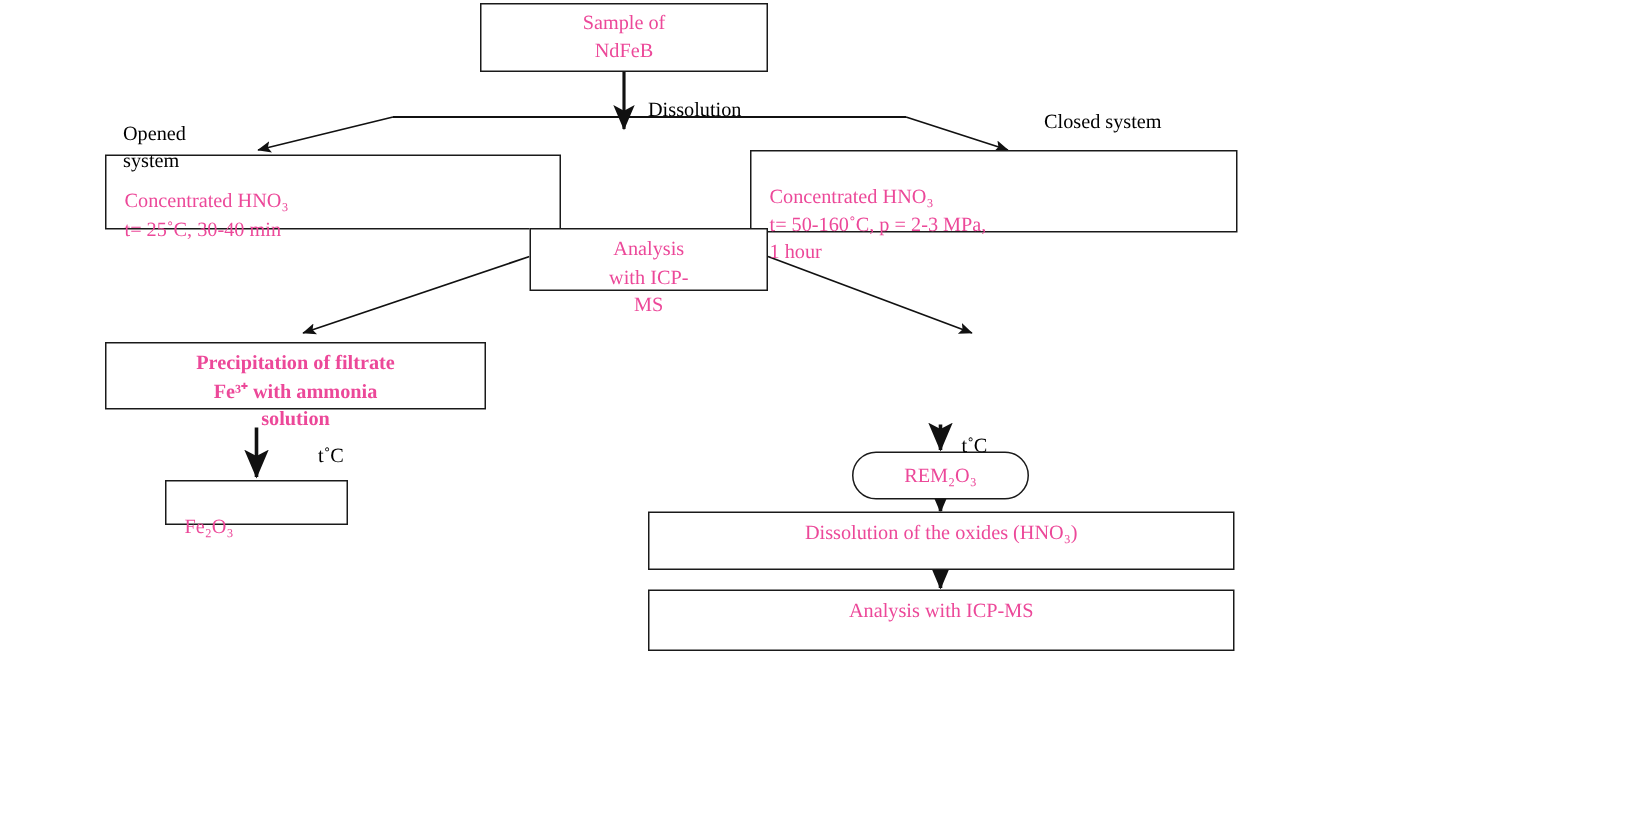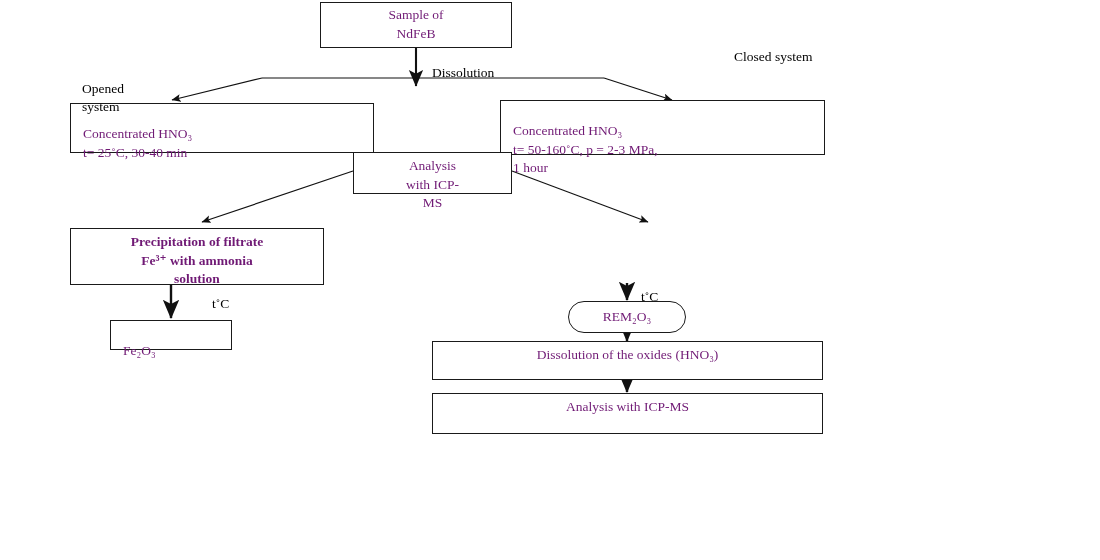--- a/index.html
+++ b/index.html
@@ -13,21 +13,21 @@
     height: 560px;
     background: #ffffff;
     font-family: "Liberation Serif", "DejaVu Serif", serif;
     overflow: hidden;
   }
   .box {
     position: absolute;
     box-sizing: border-box;
     border: 1.4px solid #1a1a1a;
     background: #ffffff;
-    color: #701a75;
+    color: #ec4899;
     display: flex;
     font-size: 13.5px;
     line-height: 1.38;
   }
   .box .txt {
     width: 100%;
     white-space: pre-line;
   }
   .center {
     align-items: center;
@@ -118,21 +118,21 @@
 t= 50-160˚C, p = 2-3 MPa,
 1 hour</span>
   </div>
 
   <div class="box topcenter" style="left:353px; top:152px; width:159px; height:42px;">
     <span class="txt">Analysis
 with ICP-
 MS</span>
   </div>
 
-  <div class="box topcenter bold" style="left:70px; top:228px; width:254px; height:57px;">
+  <div class="box topcenter bold" style="left:70px; top:228px; width:254px; height:45px;font-family:Liberation Serif, serif;">
     <span class="txt">Precipitation of filtrate
 Fe³⁺ with ammonia
 solution</span>
   </div>
 
 
   <div class="box topleft" style="left:110px; top:320px; width:122px; height:30px;">
     <span class="txt">Fe₂O₃</span>
   </div>
 
@@ -146,19 +146,19 @@
 
   <div class="box topcenter" style="left:432px; top:393px; width:391px; height:41px;">
     <span class="txt">Analysis with ICP-MS</span>
   </div>
 
   <div class="lbl" style="left:432px; top:64px;">Dissolution</div>
 
   <div class="lbl" style="left:82px; top:60px;margin-top:20px;">Opened
 system</div>
 
-  <div class="lbl" style="left:696px; top:48px;margin-left:38px;">Closed system</div>
+  <div class="lbl" style="left:696px; top:72px;">Closed system</div>
 
   <div class="lbl" style="left:212px; top:295px;">t˚C</div>
 
   <div class="lbl" style="left:641px; top:288px;">t˚C</div>
 
 </div>
 
 </body></html>

